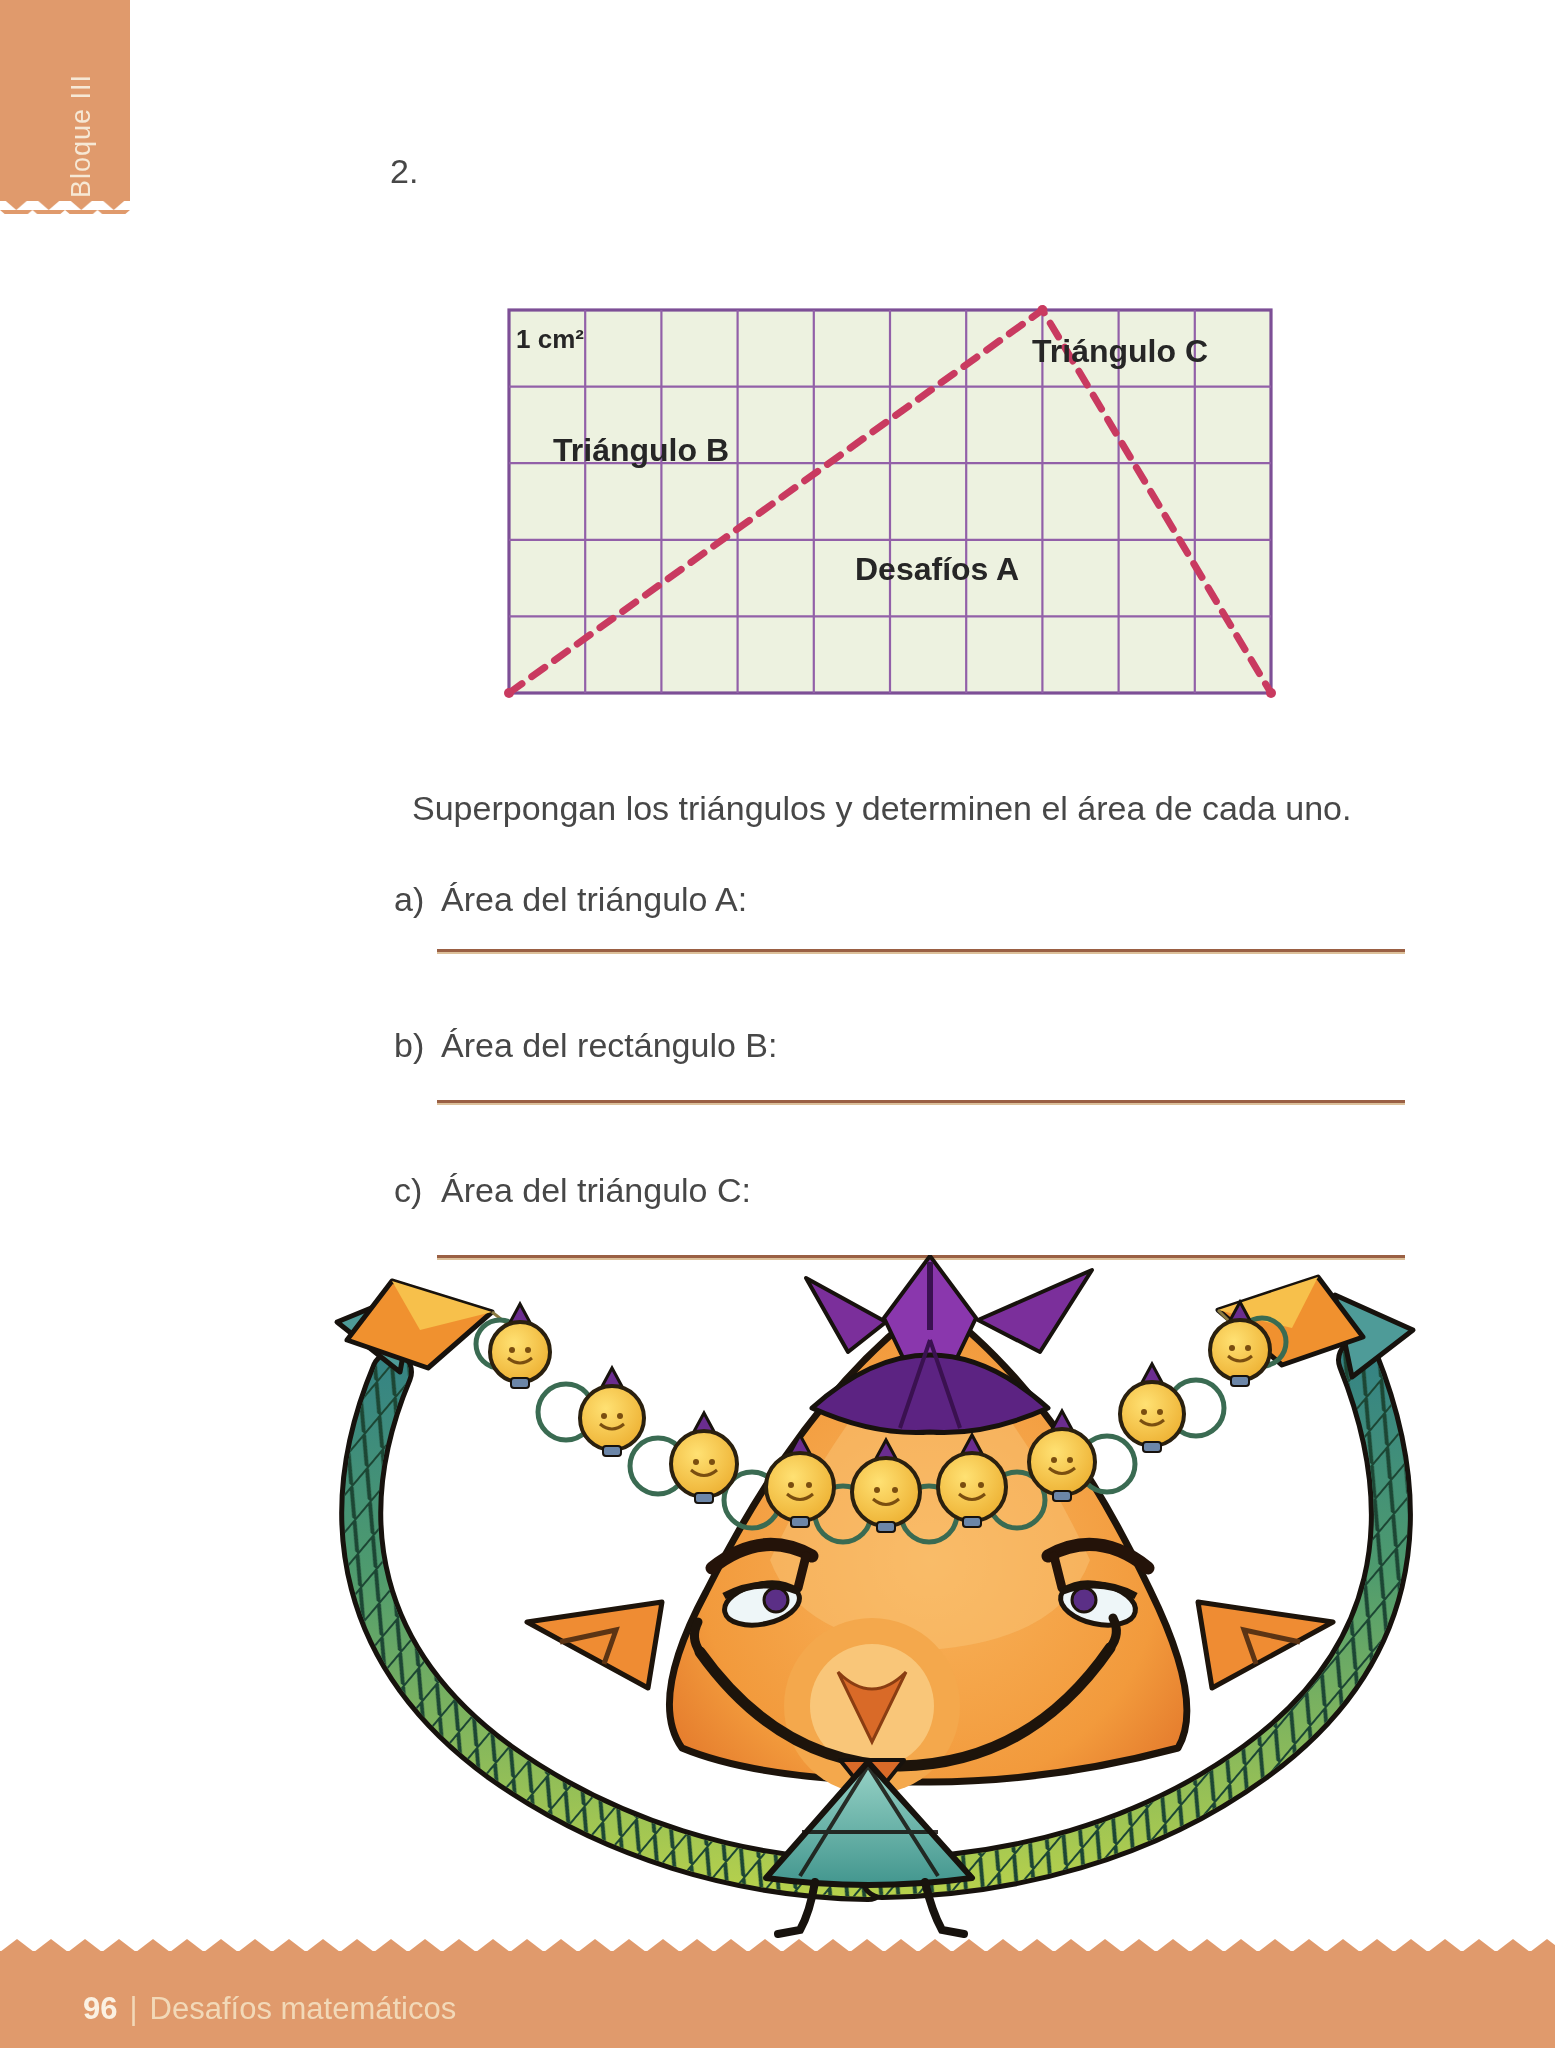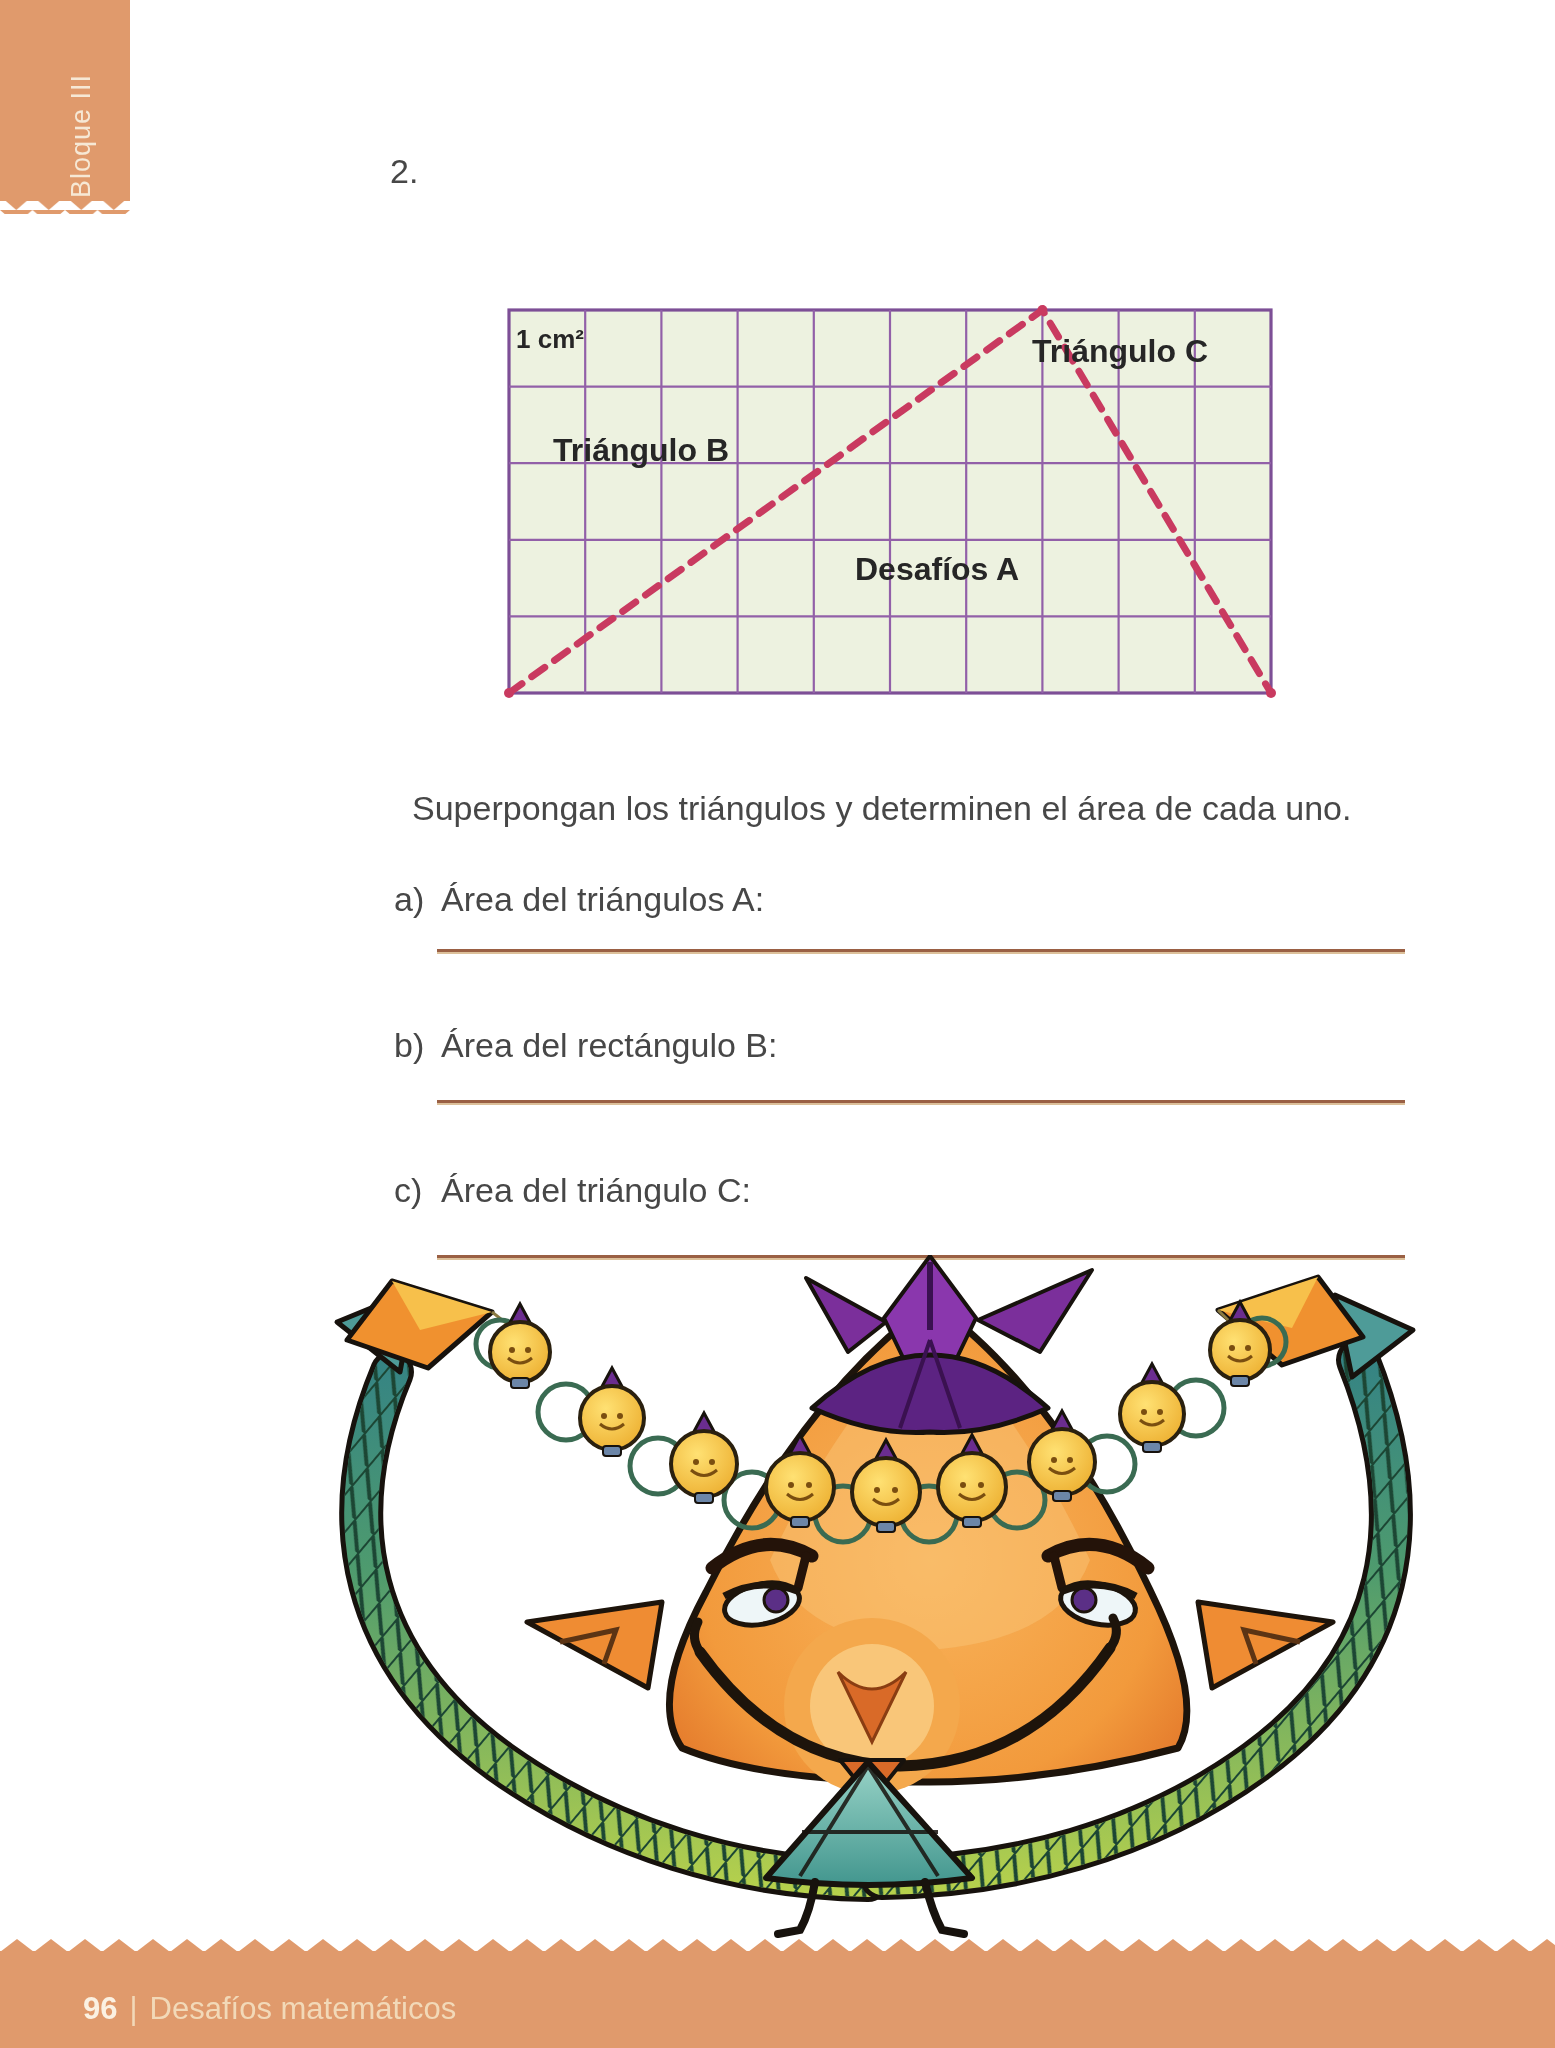--- a/index.html
+++ b/index.html
@@ -72,21 +72,21 @@
     </g>
   </svg>
   <div class="grid-label cm2" style="left:516px;top:324px">1 cm²</div>
   <div class="grid-label tri" style="left:553px;top:432px">Triángulo B</div>
   <div class="grid-label tri" style="left:855px;top:551px">Desafíos A</div>
   <div class="grid-label tri" style="left:1032px;top:333px">Triángulo C</div>
 
   <div class="body-text prompt">Superpongan los triángulos y determinen el área de cada uno.</div>
 
   <div class="body-text ans-marker" style="top:880px">a)</div>
-  <div class="body-text ans-label" style="top:880px">Área del triángulos A:</div>
+  <div class="body-text ans-label" style="top:880px">Área del triángulo A:</div>
   <div class="ans-line" style="top:949px"></div>
 
   <div class="body-text ans-marker" style="top:1026px">b)</div>
   <div class="body-text ans-label" style="top:1026px">Área del rectángulo B:</div>
   <div class="ans-line" style="top:1100px"></div>
 
   <div class="body-text ans-marker" style="top:1171px">c)</div>
   <div class="body-text ans-label" style="top:1171px">Área del triángulo C:</div>
   <div class="ans-line" style="top:1255px"></div>
 

